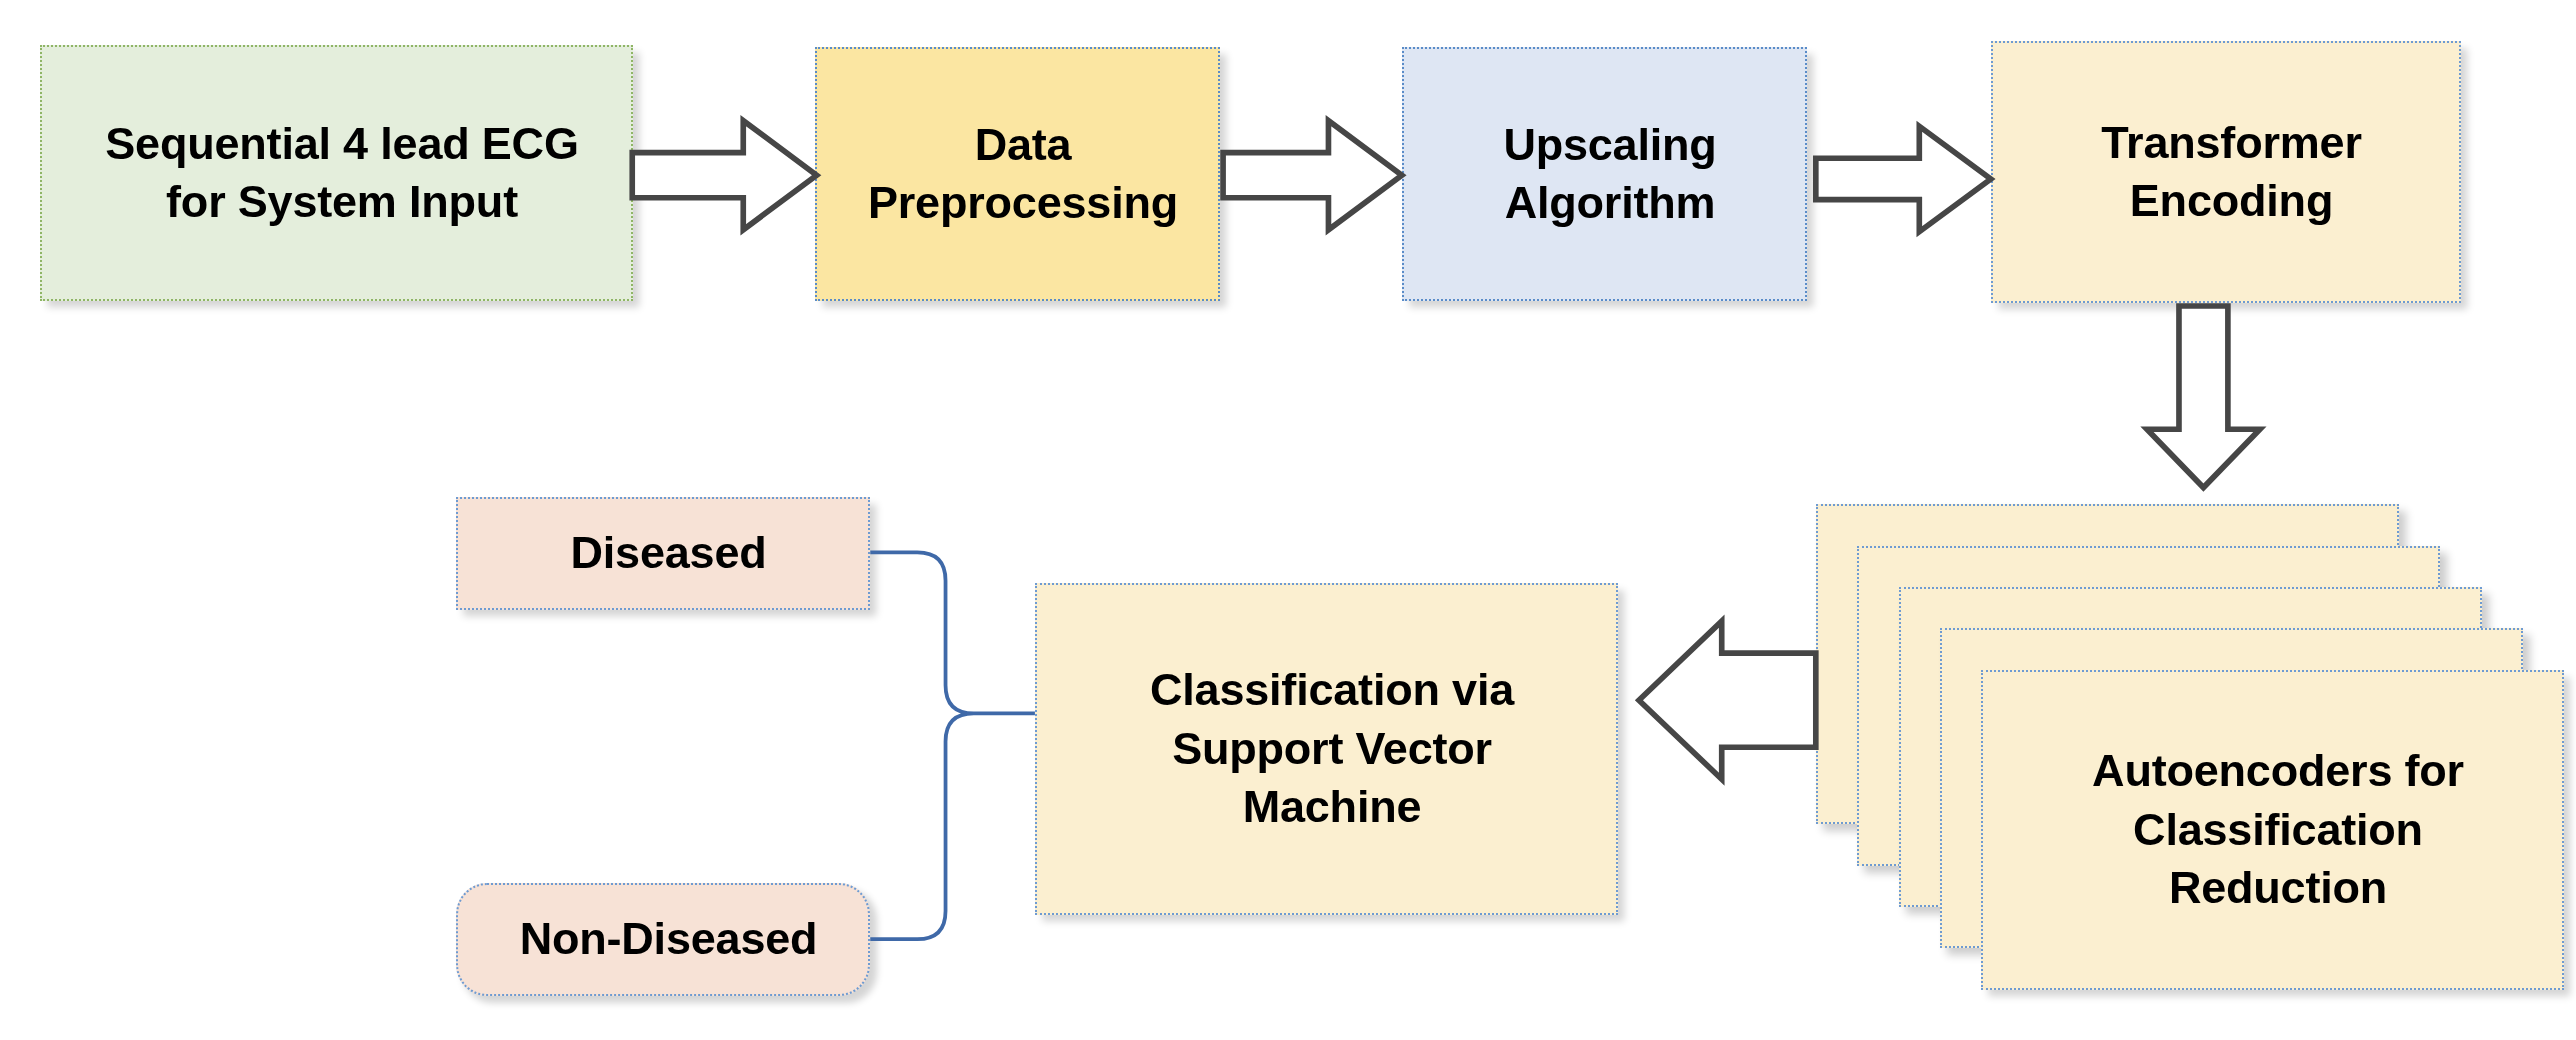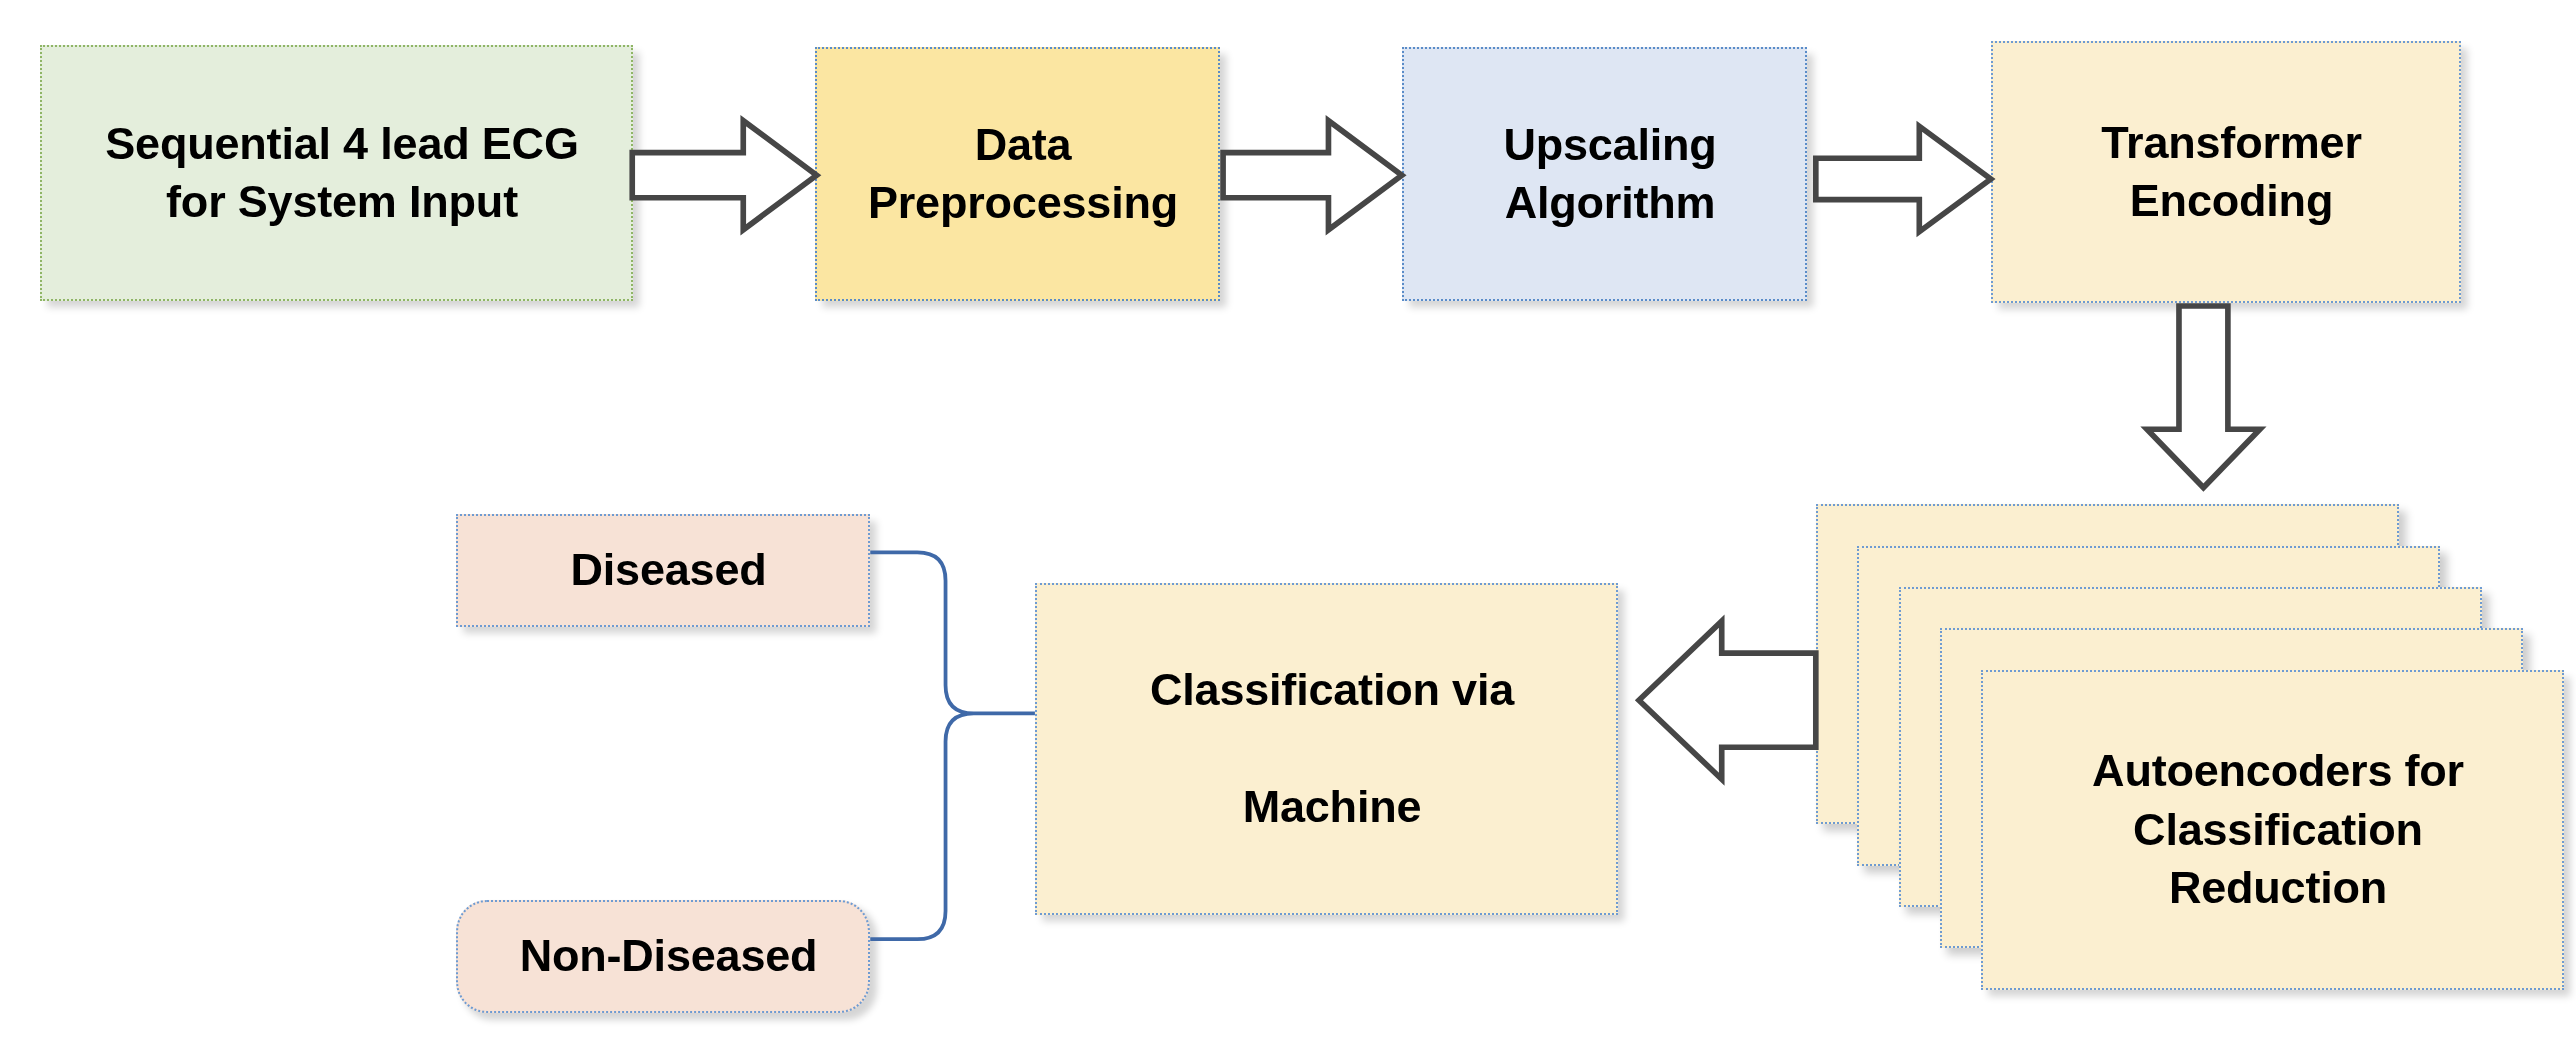--- a/index.html
+++ b/index.html
@@ -29,21 +29,21 @@
     letter-spacing:-0.2px;
     box-shadow:6.6px 6.6px 7.5px rgba(0,0,0,0.17);
     padding-left:11px;
   }
   .box .txt{ padding:0 9.4px; width:100%; }
 
   .b-green{ background:#E4EEDC; border:2.8px dotted #8FB566; }
   .b-gold { background:#FBE6A2; border:2.8px dotted #5A8CC8; }
   .b-blue { background:#DEE6F3; border:2.8px dotted #5A8CC8; }
   .b-cream{ background:#FBEFD0; border:2.8px dotted #6E9BD2; }
-  .b-pink { background:#F7E2D6; border:2.8px dotted #6E9BD2;margin-top:17px; }
+  .b-pink { background:#F7E2D6; border:2.8px dotted #6E9BD2; }
 
   
   .stack-card{
     position:absolute;
     box-sizing:border-box;
     background:#FBEFD0;
     border:2.8px dotted #6E9BD2;
     box-shadow:6.6px 6.6px 8.5px rgba(0,0,0,0.20);
   }
 
@@ -108,21 +108,21 @@
     <div class="txt">
       <span>Autoencoders for</span><br>
       <span>Classification</span><br>
       <span>Reduction</span>
     </div>
   </div>
 
   <div class="box b-cream" style="left:1035px; top:583px; width:583px; height:332px; font-size:45px;">
     <div class="txt">
       <span>Classification via</span><br>
-      <br>
+      <span>Support Vector</span><br>
       <span>Machine</span>
     </div>
   </div>
 
   <div class="box b-pink" style="left:456px; top:497px; width:414px; height:113px; font-size:45px;">
     <div class="txt">Diseased</div>
   </div>
 
   <div class="box b-pink" style="left:456px; top:883px; width:414px; height:113px; font-size:45px;border-radius:31px;">
     <div class="txt">Non-Diseased</div>

